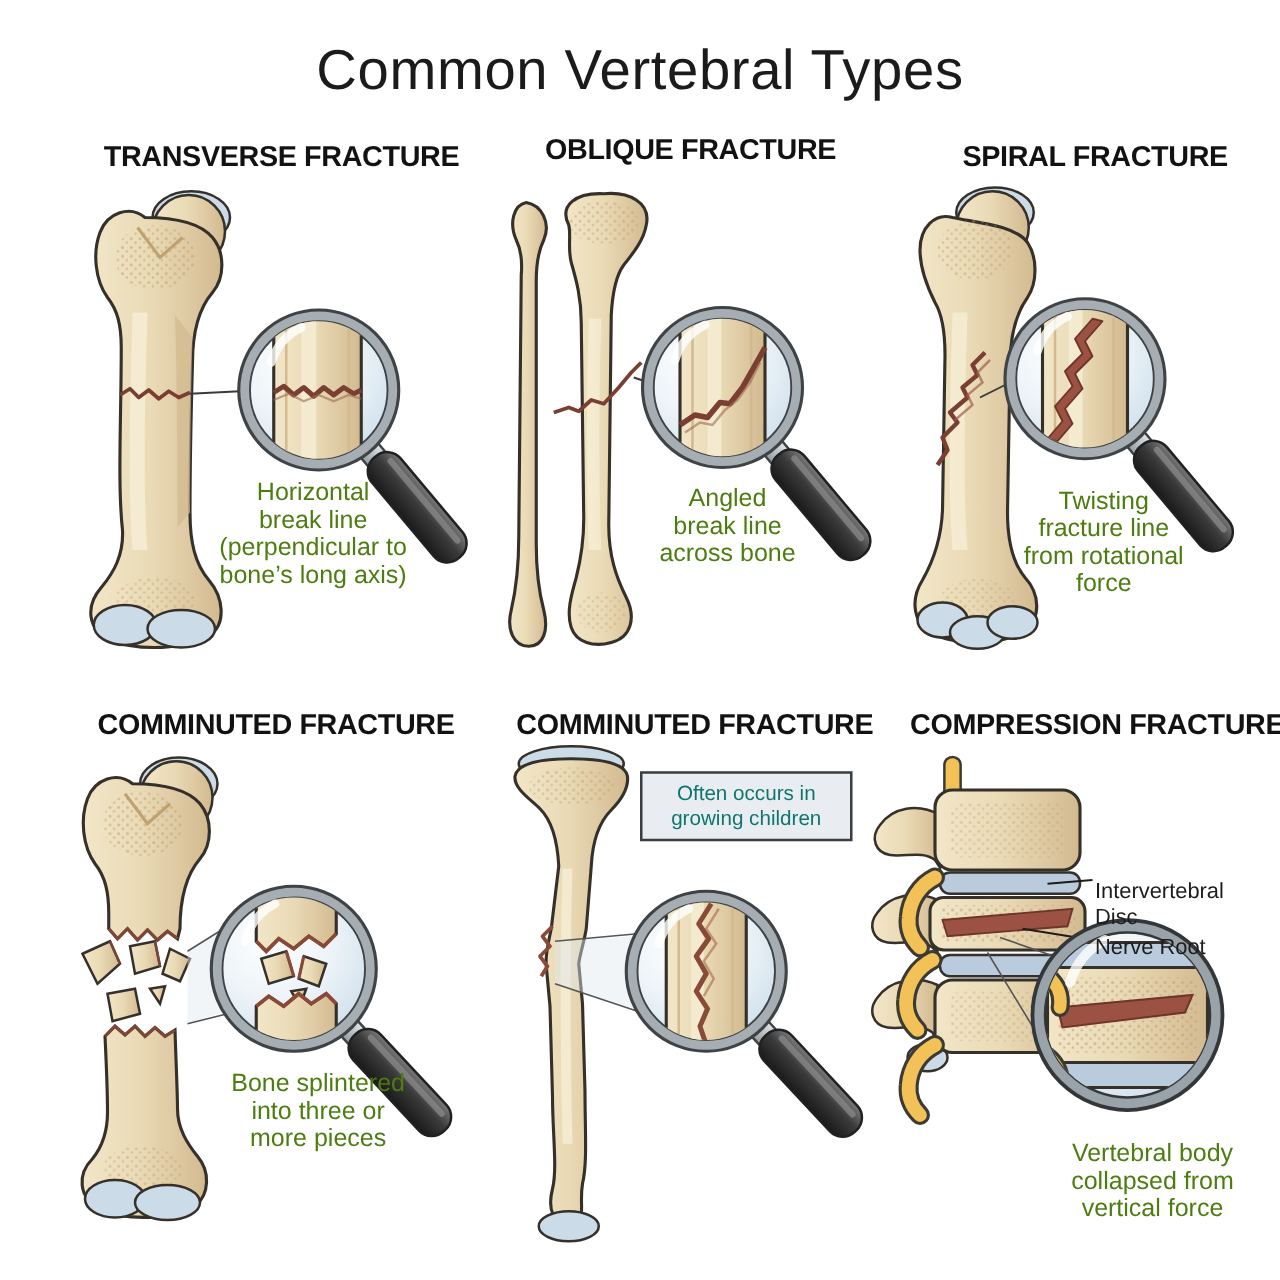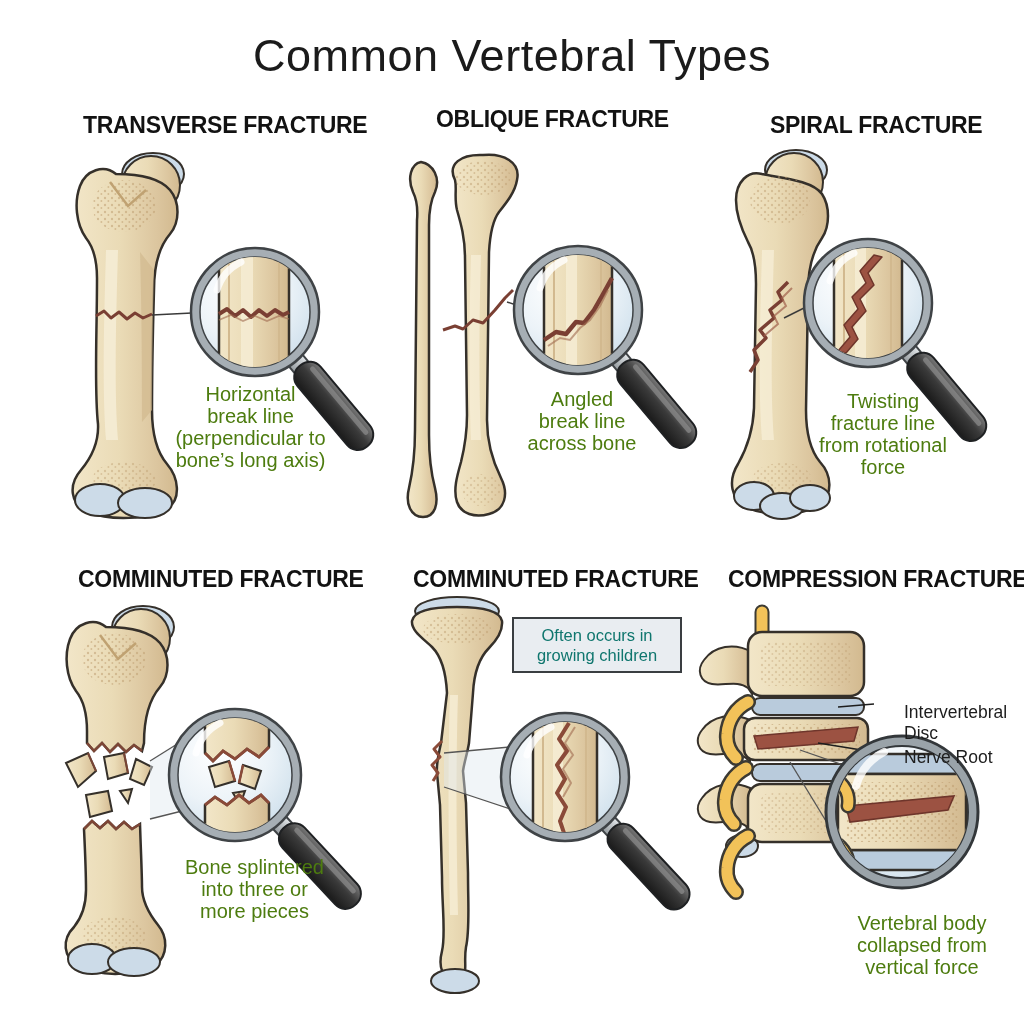--- a/index.html
+++ b/index.html
@@ -6,21 +6,21 @@
   .stage{position:relative;width:1024px;height:1024px;background:#ffffff;overflow:hidden;
          font-family:"Liberation Sans",sans-serif;color:#1d1d1d;}
   .title{position:absolute;top:30px;left:0;width:1024px;text-align:center;
          font-size:45px;font-weight:500;color:#1b1b1b;letter-spacing:.5px;}
   .heading{position:absolute;font-size:23px;font-weight:700;color:#121212;letter-spacing:-.3px;white-space:nowrap;margin-left:33px;}
   .caption{position:absolute;font-size:20px;line-height:22px;text-align:center;
            color:#4d7c0f;white-space:pre-line;}
   .note-box{position:absolute;border:2px solid #3a3e41;background:#e9edf1;
             font-size:16.5px;line-height:20px;text-align:center;padding:6px 8px;
             white-space:pre-line;color:#0f766e;}
-  .label{position:absolute;font-size:17.5px;line-height:21px;color:#1d1d1d;white-space:pre-line;margin-left:28px;}
+  .label{position:absolute;font-size:17.5px;line-height:21px;color:#1d1d1d;white-space:pre-line;}
   svg.panel{position:absolute;overflow:visible;}
   .defs-holder{position:absolute;width:0;height:0;}
 </style>
 </head>
 <body>
 
 <div class="stage">
 
   <svg class="defs-holder" aria-hidden="true">
     <defs>

